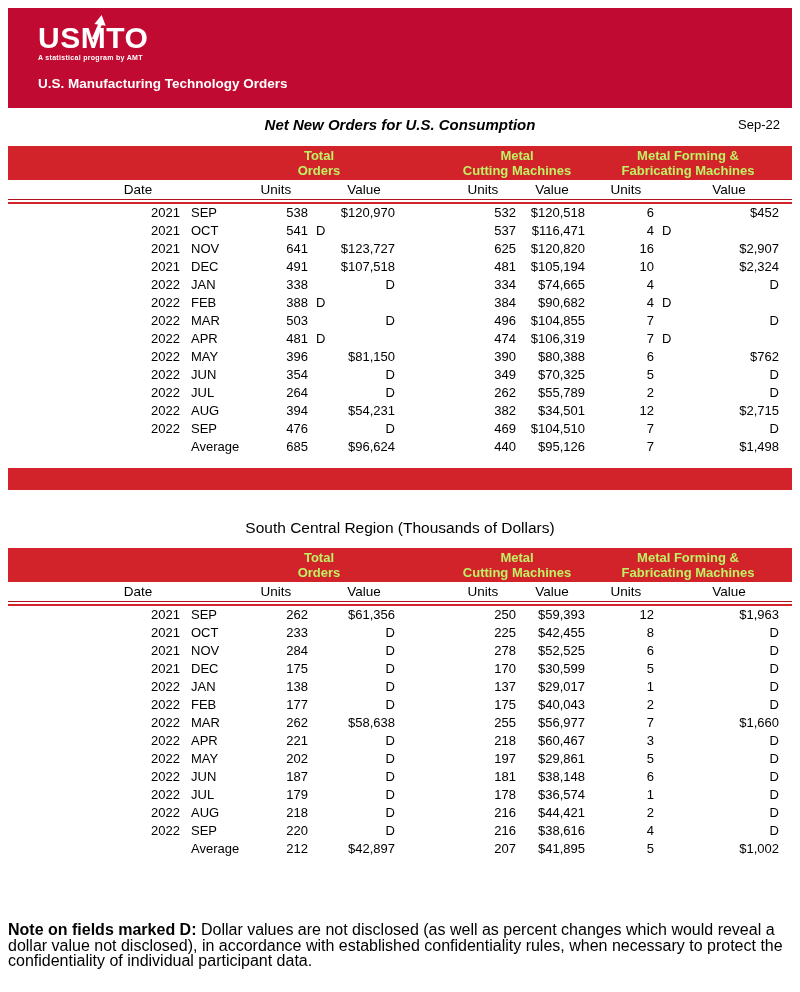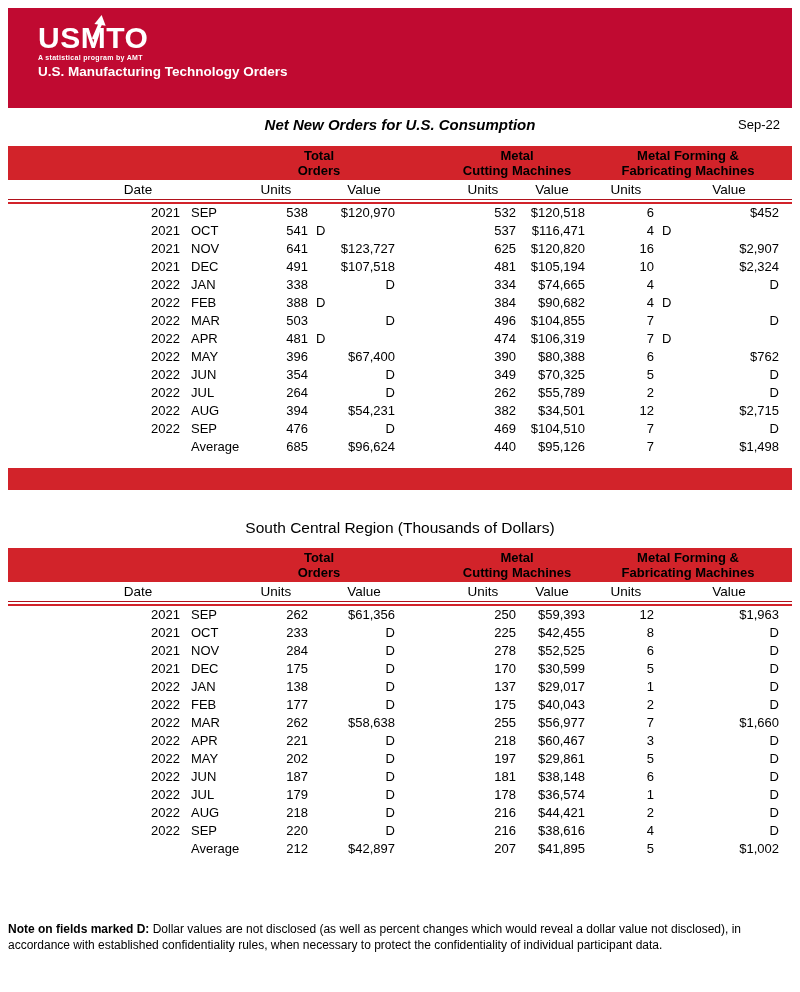--- a/index.html
+++ b/index.html
@@ -6,36 +6,36 @@
   html, body { background: #ffffff; }
   body { font-family: "Liberation Sans", "DejaVu Sans", sans-serif; color: #000; }
   .page { position: relative; width: 800px; height: 992px; background: #fff; overflow: hidden; }
 
   
   .banner { margin: 8px 8px 0 8px; height: 100px; background: #C00A31; padding: 14px 0 0 30px; }
   .logo { position: relative; display: inline-block; }
   .logo-text { color: #fff; font-weight: bold; font-size: 30px; line-height: 32px; letter-spacing: 0.5px; }
   .logo-arrow { position: absolute; left: 51px; top: -7px; }
   .tagline { color: #fff; font-size: 7px; letter-spacing: 0.3px; margin-top: 0px; font-weight: bold; }
-  .program { color: #fff; font-weight: bold; font-size: 13.5px; }
+  .program { color: #fff; font-weight: bold; font-size: 13.5px; margin-top: 12px; }
 
   
   .title-row { position: relative; margin-top: 6px; height: 22px; }
   .page-title { text-align: center; font-size: 15px; font-weight: bold; font-style: italic; line-height: 22px; }
   .date-label { position: absolute; right: 20px; top: 0; font-size: 13px; line-height: 22px; font-style: normal; font-weight: normal; }
 
   
   .region-title { text-align: center; font-size: 15.5px; font-weight: 400; height: 20px; line-height: 20px; }
   .region-title.first { margin-top: 12px; }
   .region-title.second { margin-top: 28px; }
   .tbl { margin: 10px 8px 0 8px; width: 784px; }
 
   .grid { display: grid; grid-template-columns: 172px 62px 68px 22px 64px 52px 70px 68px 10px 60px 22px 102px 12px; }
 
-  .band { background: #D2232A; color: #000000; font-weight: bold; font-size: 13px; height: 34px; align-items: center; text-align: center; }
+  .band { background: #D2232A; color: #bef264; font-weight: bold; font-size: 13px; height: 34px; align-items: center; text-align: center; }
   .band .grp { line-height: 15px; }
   .g1 { grid-column: 3 / 6; }
   .g2 { grid-column: 7 / 9; }
   .g3 { grid-column: 10 / 13; }
 
   .subheader { height: 19px; font-size: 13.5px; line-height: 19px; text-align: center; }
   .h-date { grid-column: 1 / 3; padding-left: 26px; }
   .h-u1 { grid-column: 3; } .h-v1 { grid-column: 5; }
   .h-u2 { grid-column: 7; } .h-v2 { grid-column: 8; }
   .h-u3 { grid-column: 10; } .h-v3 { grid-column: 12; }
@@ -52,21 +52,21 @@
   .c-u2 { grid-column: 7; text-align: right; padding-right: 2px; }
   .c-v2 { grid-column: 8; text-align: right; padding-right: 1px; }
   .c-u3 { grid-column: 10; text-align: right; padding-right: 2px; }
   .c-d3 { grid-column: 11; text-align: left; padding-left: 6px; }
   .c-v3 { grid-column: 12; text-align: right; padding-right: 1px; }
 
   
   .divider-bar { margin: 12px 8px 0 8px; height: 22px; background: #D2232A; }
 
   
-  .note { margin: 64px 8px 0 8px; width: 784px; font-size: 12px; line-height: 15.5px; }
+  .note { margin: 64px 8px 0 8px; width: 784px; font-size: 16px; line-height: 15.5px; }
   .note b { font-weight: bold; }
 </style>
 </head>
 <body>
 
 <div class="page">
 
   <header class="banner">
     <div class="logo">
       <div class="logo-text">USMTO</div>
@@ -204,21 +204,21 @@
           <span class="cell c-v2">$106,319</span>
           <span class="cell c-u3">7</span>
           <span class="cell c-d3">D</span>
           <span class="cell c-v3"></span>
         </div>
         <div class="grid row">
           <span class="cell c-year">2022</span>
           <span class="cell c-month">MAY</span>
           <span class="cell c-u1">396</span>
           <span class="cell c-d1"></span>
-          <span class="cell c-v1">$67,400</span>
+          <span class="cell c-v1">$81,150</span>
           <span class="cell c-u2">390</span>
           <span class="cell c-v2">$80,388</span>
           <span class="cell c-u3">6</span>
           <span class="cell c-d3"></span>
           <span class="cell c-v3">$762</span>
         </div>
         <div class="grid row">
           <span class="cell c-year">2022</span>
           <span class="cell c-month">JUN</span>
           <span class="cell c-u1">354</span>

